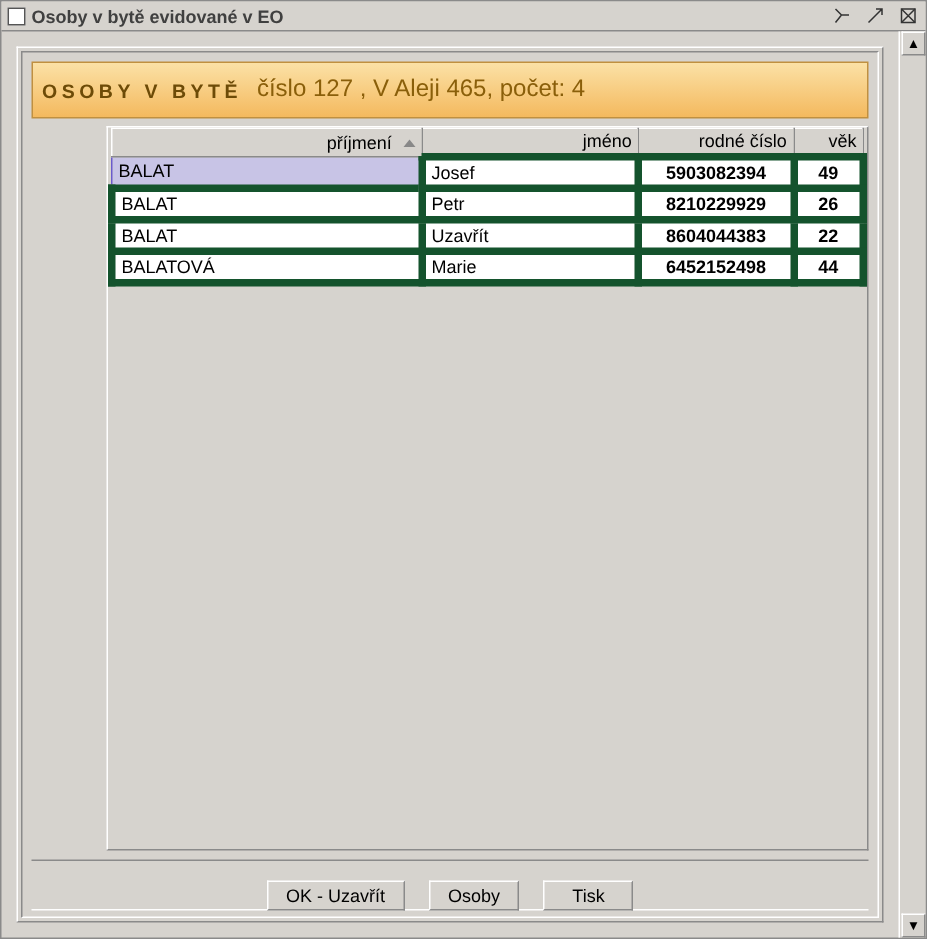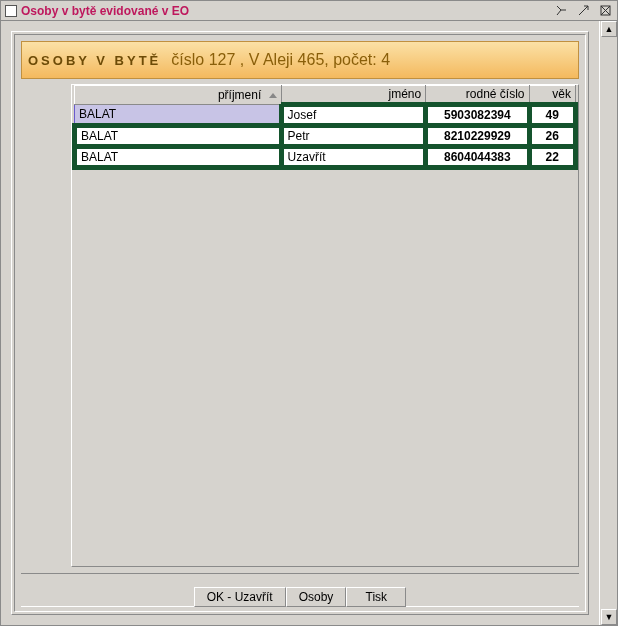--- a/index.html
+++ b/index.html
@@ -28,21 +28,21 @@
   .titlebar .app-icon {
     width: 12px; height: 12px;
     border: 1px solid #555;
     background: #fff;
     display: inline-block;
   }
   .titlebar .title-text {
     flex: 0 0 auto;
     font-weight: bold;
     font-size: 12px;
-    color: #be185d;
+    color: #404040;
   }
   .titlebar .spacer { flex: 1 1 auto; }
   .win-btn {
     width: 16px; height: 16px;
     display: flex; align-items: center; justify-content: center;
     font-size: 11px;
     color: #333;
     margin-left: 2px;
   }
   .body-area {
@@ -159,20 +159,21 @@
   .col-name    { width: 140px; }
   .col-id      { width: 100px; }
   .col-age     { width: 45px; }
 
   .btnbar {
     height: 34px;
     margin: 0 6px 4px 6px;
     border-top:1px solid #8a8a8a;
     border-bottom:1px solid #fff;
     display:flex; align-items:center; justify-content:center;
+    gap:16px;
     padding-top:14px;
   }
   .btn {
     min-width:60px;
     padding:2px 12px;
     background:#d6d3ce;
     border:1px solid #8a8a8a;
     border-top-color:#fff; border-left-color:#fff;
     font-size:12px;
     text-align:center;
@@ -248,20 +249,26 @@
                   <td>Petr</td>
                   <td class="num">8210229929</td>
                   <td class="num">26</td>
                 </tr>
                 <tr>
                   <td>BALAT</td>
                   <td>Uzavřít</td>
                   <td class="num">8604044383</td>
                   <td class="num">22</td>
                 </tr>
+                <tr>
+                  <td>BALATOVÁ</td>
+                  <td>Marie</td>
+                  <td class="num">6452152498</td>
+                  <td class="num">44</td>
+                </tr>
               </tbody>
             </table>
           </div>
 
           <div class="btnbar">
             <div class="btn primary">OK - Uzavřít</div>
             <div class="btn">Osoby</div>
             <div class="btn">Tisk</div>
           </div>
 

